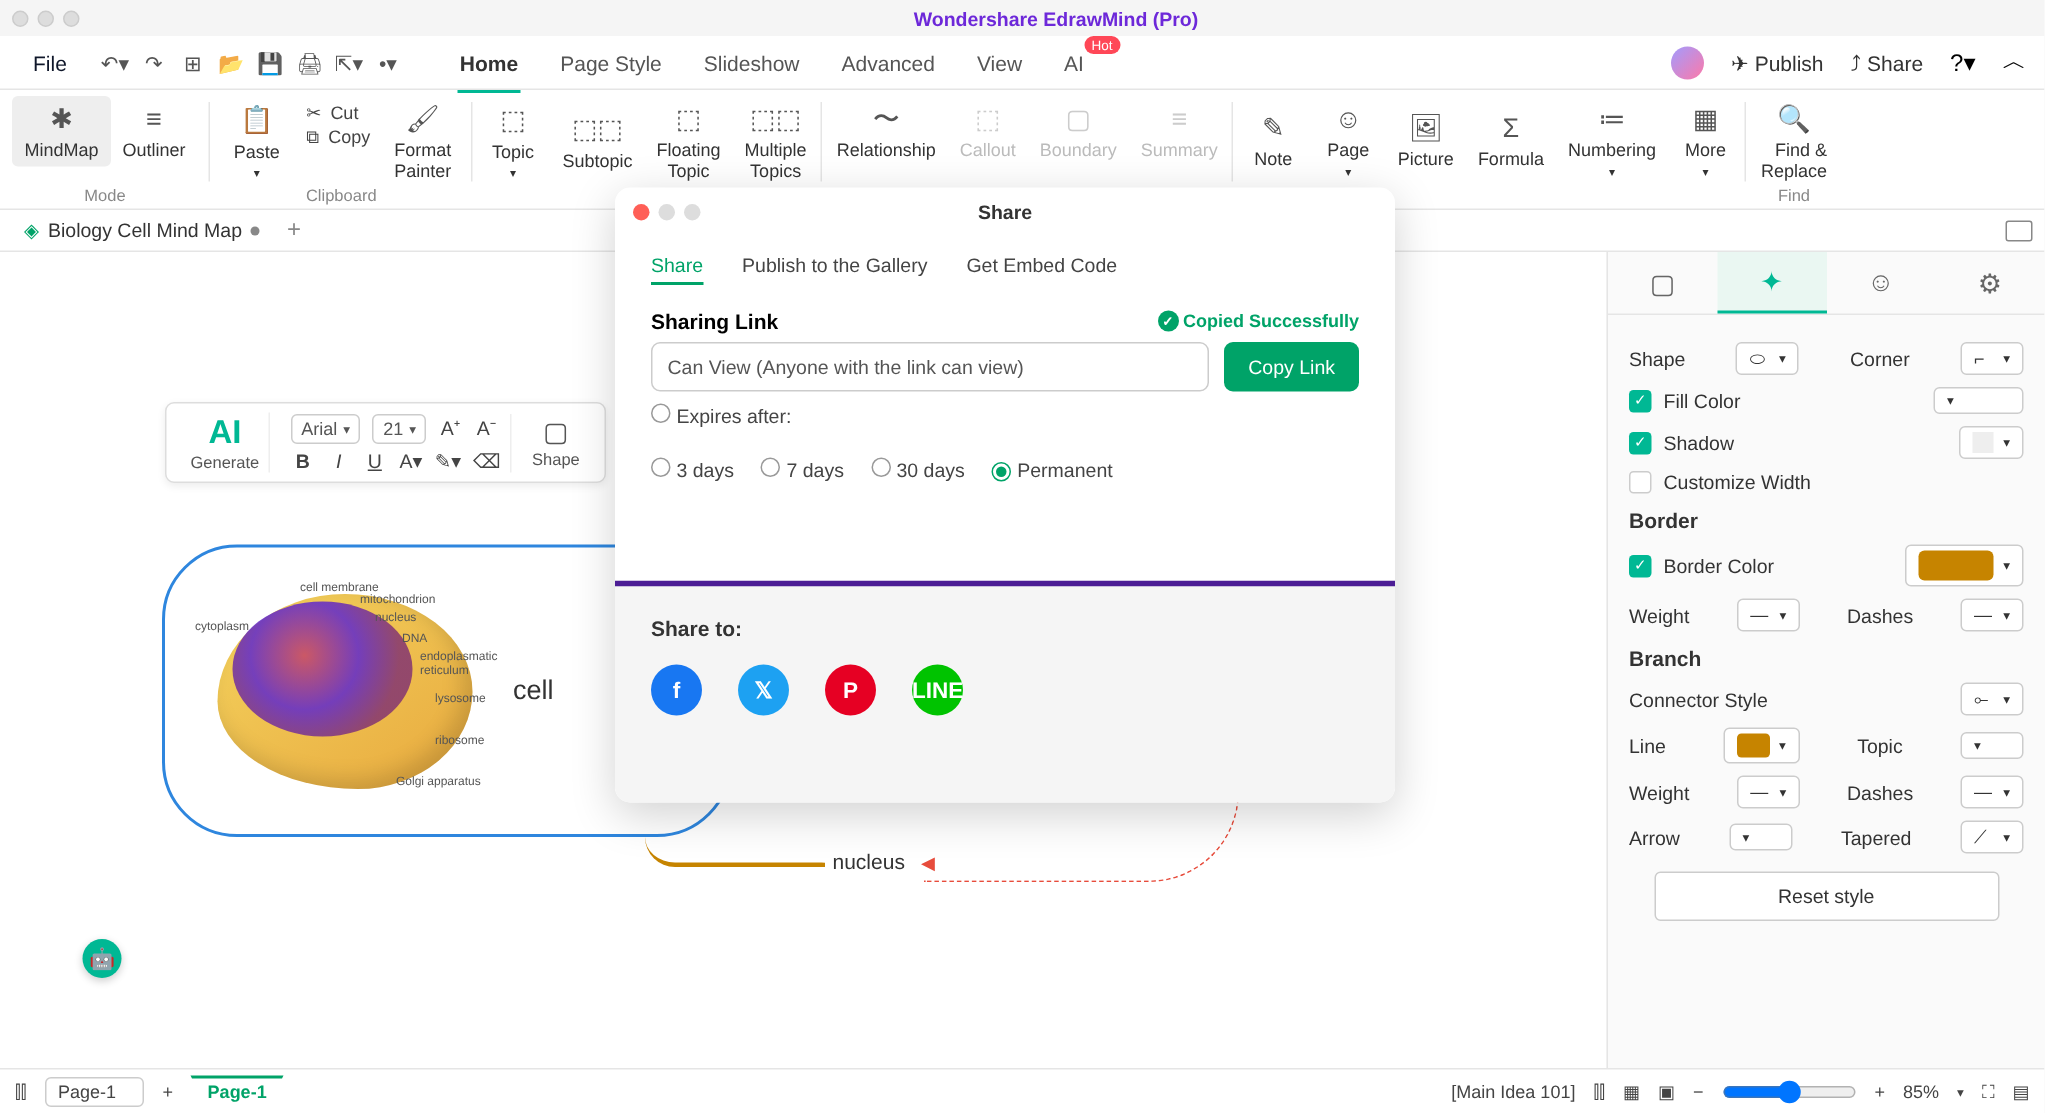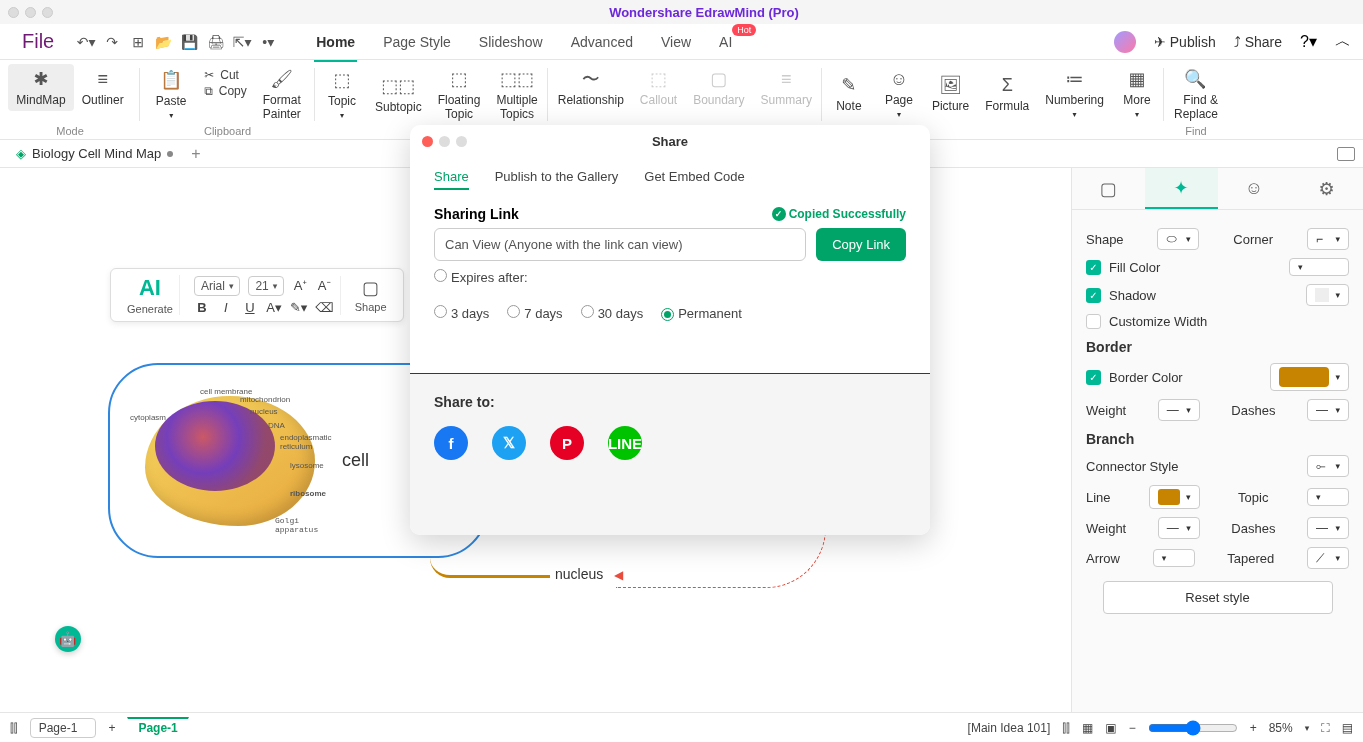--- a/index.html
+++ b/index.html
@@ -2,21 +2,21 @@
 <html><head>
 <meta charset="utf-8">
 <style>
 * { margin:0; padding:0; box-sizing:border-box; font-family:-apple-system,BlinkMacSystemFont,"Segoe UI",sans-serif; }
 body { background:#f5f5f5; width:1363px; height:742px; overflow:hidden; position:relative; }
 .titlebar { height:24px; background:#f5f5f5; display:flex; align-items:center; padding:0 8px; }
 .traffic { display:flex; gap:6px; }
 .traffic span { width:11px; height:11px; border-radius:50%; background:#ddd; border:1px solid #ccc; }
 .title { flex:1; text-align:center; font-size:13px; font-weight:600; color:#6d28d9; }
 .menubar { height:36px; background:#fff; display:flex; align-items:center; padding:0 12px; gap:8px; border-bottom:1px solid #e5e5e5; }
-.file-btn { font-size:20px; color:#701a75; padding:4px 10px; }
+.file-btn { font-size:14px; color:#0f172a; padding:4px 10px; }
 .mb-icons { display:flex; gap:10px; margin-left:6px; margin-right:20px; }
 .mb-icons span { width:16px; height:16px; display:flex; align-items:center; justify-content:center; color:#555; font-size:14px; }
 .tabs { display:flex; gap:24px; margin-left:10px; }
 .tab { font-size:14px; color:#555; padding:4px 2px; cursor:pointer; position:relative; }
 .tab.active { color:#333; font-weight:600; }
 .tab.active::after { content:""; position:absolute; bottom:-8px; left:0; right:0; height:2px; background:#00b894; }
 .hot-badge { position:absolute; top:-6px; right:-22px; background:#ff4757; color:#fff; font-size:9px; padding:1px 5px; border-radius:8px; }
 .spacer { flex:1; }
 .mb-right { display:flex; align-items:center; gap:18px; }
 .avatar { width:22px; height:22px; border-radius:50%; background:linear-gradient(135deg,#a29bfe,#fd79a8); }
@@ -86,21 +86,21 @@
 .m-body { padding:8px 24px; }
 .m-h { font-weight:600; font-size:14px; margin-bottom:6px; display:flex; justify-content:space-between; }
 .copied { color:#00a368; font-size:12px; display:flex; align-items:center; gap:3px; }
 .link-row { display:flex; gap:10px; align-items:center; margin-bottom:8px;}
 .link-input { flex:1; border:1px solid #ccc; border-radius:6px; padding:8px 10px; font-size:13px; color:#555; }
 .copy-btn { background:#00a368; color:#fff; border-radius:6px; padding:9px 16px; font-size:13px; font-weight:500; }
 .exp-row { display:flex; align-items:center; gap:18px; font-size:13px; color:#444;margin-top:20px; }
 .radio { width:13px; height:13px; border:1.5px solid #999; border-radius:50%; display:inline-flex; align-items:center; justify-content:center; margin-right:4px; }
 .radio.on { border-color:#00a368; }
 .radio.on::after { content:""; width:7px; height:7px; background:#00a368; border-radius:50%; }
-.share-to { margin-top:44px; padding:20px 24px; border-top:1px solid #4c1d95; background:#f5f5f5; border-radius:0 0 10px 10px; flex:1;}
+.share-to { margin-top:58px; padding:20px 24px; border-top:4px solid #4c1d95; background:#f5f5f5; border-radius:0 0 10px 10px; flex:1;}
 .share-to h4 { font-size:14px; font-weight:600; color:#333; margin-bottom:16px; }
 .social { display:flex; gap:24px; }
 .soc { width:34px; height:34px; border-radius:50%; display:flex; align-items:center; justify-content:center; color:#fff; font-weight:700; font-size:15px; }
 </style>
 </head>
 <body>
 
 <div class="titlebar">
   <div class="traffic">
       <span></span>
@@ -321,22 +321,22 @@
     <div class="cell-img">
       <div class="cell-body"></div>
       <div class="cell-inner"></div>
       <span class="cell-lbl" style="top:6px;left:70px;">cell membrane</span>
       <span class="cell-lbl" style="top:14px;left:110px;">mitochondrion</span>
       <span class="cell-lbl" style="top:32px;left:0px;">cytoplasm</span>
       <span class="cell-lbl" style="top:26px;left:120px;">nucleus</span>
       <span class="cell-lbl" style="top:40px;left:138px;">DNA</span>
       <span class="cell-lbl" style="top:52px;left:150px;">endoplasmatic reticulum</span>
       <span class="cell-lbl" style="top:80px;left:160px;">lysosome</span>
-      <span class="cell-lbl" style="top:108px;left:160px;font-weight:bold;">ribosome</span>
-      <span class="cell-lbl" style="top:135px;left:145px;font-family:Liberation Mono, monospace;">Golgi apparatus</span>
+      <span class="cell-lbl" style="top:108px;left:160px;">ribosome</span>
+      <span class="cell-lbl" style="top:135px;left:134px;">Golgi apparatus</span>
     </div>
     <div class="cell-text">cell</div>
   </div>
   <div class="branch-line"></div>
   <div class="nucleus-lbl">nucleus</div>
   <div class="arrow-path"></div>
   <div class="arrow-head">◀</div>
 </div>
 
 <div class="ai-bubble">🤖</div>

